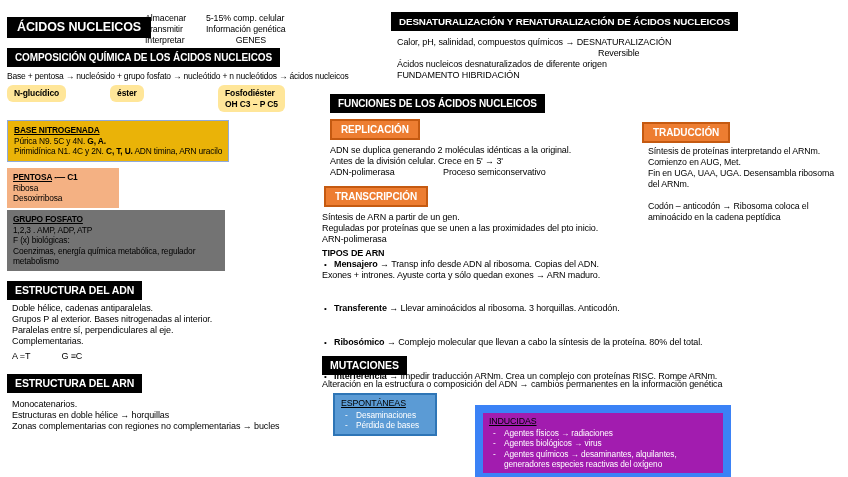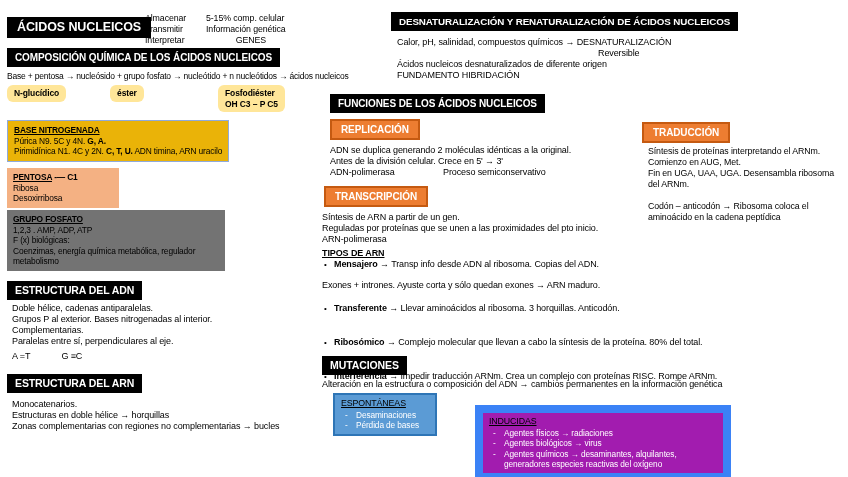--- a/index.html
+++ b/index.html
@@ -15,21 +15,21 @@
   }
   .orangelabel{
     background:#ED7D31;border:2px solid #C55A11;color:#fff;font-weight:bold;
     display:inline-block;padding:3px 9px;font-size:10px;white-space:nowrap;
   }
   .body-text{font-size:9px;line-height:11px;}
   .nowrap{white-space:nowrap;}
   .preline{white-space:pre-line;}
   .pre{white-space:pre;}
   .b{font-weight:bold;}
-  .u{text-decoration:underline;}
+  .u{}
   .smalltxt{font-size:8.8px;line-height:10.8px;}
   .yellownote{
     background:#FFE699;display:inline-block;padding:3px 7px;
     font-size:8.5px;font-weight:bold;line-height:10.5px;border-radius:6px;
   }
   .fillbox{font-size:8.4px;line-height:10.6px;padding:4px 6px;letter-spacing:-0.15px;}
   .fillbox .title{font-weight:bold;text-decoration:underline;}
   .bluefill{background:#eab308;border:1px solid #8FAADC;display:inline-block;}
   .peachfill{background:#F4B183;width:100px;}
   .greenfill{background:#737373;width:206px;}
@@ -90,22 +90,22 @@
     <div>1,2,3 . AMP, ADP, ATP</div>
     <div>F (x) biológicas:</div>
     <div>Coenzimas, energía química metabólica, regulador metabolismo</div>
   </div>
 
   <div class="abs blackbox" style="left:7px;top:281px;font-size:10.5px;">ESTRUCTURA DEL ADN</div>
 
   <div class="abs body-text" style="left:12px;top:303px;">
     <div class="nowrap">Doble hélice, cadenas antiparalelas.</div>
     <div class="nowrap">Grupos P al exterior. Bases nitrogenadas al interior.</div>
+    <div class="nowrap">Paralelas entre sí, perpendiculares al eje.</div>
     <div class="nowrap">Complementarias.</div>
-    <div class="nowrap">Paralelas entre sí, perpendiculares al eje.</div>
     <div class="pre" style="margin-top:4px;">A =T             G ≡C</div>
   </div>
 
   <div class="abs blackbox" style="left:7px;top:374px;font-size:10.5px;">ESTRUCTURA DEL ARN</div>
 
   <div class="abs body-text" style="left:12px;top:399px;">
     <div class="nowrap">Monocatenarios.</div>
     <div class="nowrap">Estructuras en doble hélice → horquillas</div>
     <div class="nowrap">Zonas complementarias con regiones no complementarias → bucles</div>
   </div>
@@ -138,21 +138,21 @@
     <div class="nowrap">Síntesis de ARN a partir de un gen.</div>
     <div class="nowrap">Reguladas por proteínas que se unen a las proximidades del pto inicio.</div>
     <div class="nowrap">ARN-polimerasa</div>
   </div>
 
   <div class="abs b u" style="left:322px;top:248px;font-size:9px;">TIPOS DE ARN</div>
 
   <div class="abs bullet-item" style="left:322px;top:259px;">
     <span class="dot">•</span><span class="b">Mensajero</span><span> → Transp info desde ADN al ribosoma. Copias del ADN.</span>
   </div>
-  <div class="abs body-text nowrap" style="left:322px;top:280px;">Exones + intrones. Ayuste corta y sólo quedan exones → ARN maduro.</div>
+  <div class="abs body-text nowrap" style="left:322px;top:270px;">Exones + intrones. Ayuste corta y sólo quedan exones → ARN maduro.</div>
 
   <div class="abs bullet-item" style="left:322px;top:292px;">
     <span class="dot">•</span><span class="b">Transferente</span><span> → Llevar aminoácidos al ribosoma. 3 horquillas. Anticodón.</span>
   </div>
 
   <div class="abs bullet-item" style="left:322px;top:315px;">
     <span class="dot">•</span><span class="b">Ribosómico</span><span> → Complejo molecular que llevan a cabo la síntesis de la proteína. 80% del total.</span>
   </div>
 
   <div class="abs bullet-item" style="left:322px;top:338px;">

